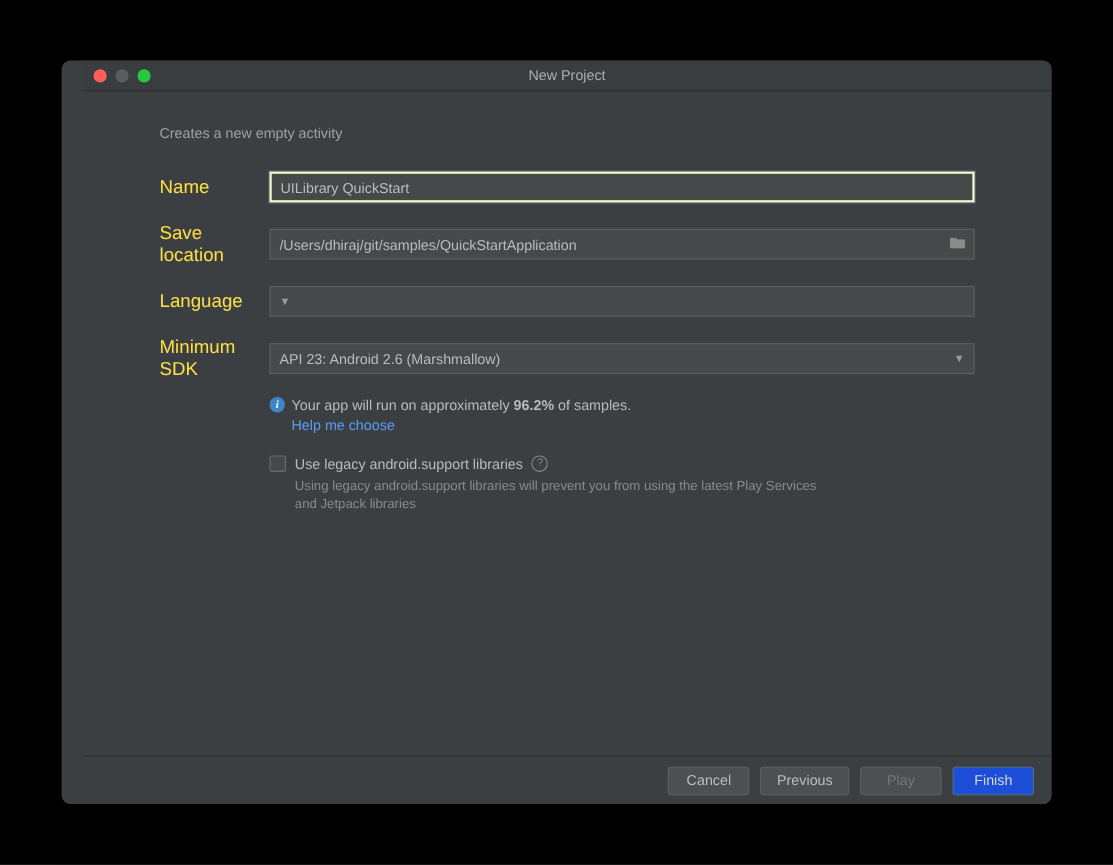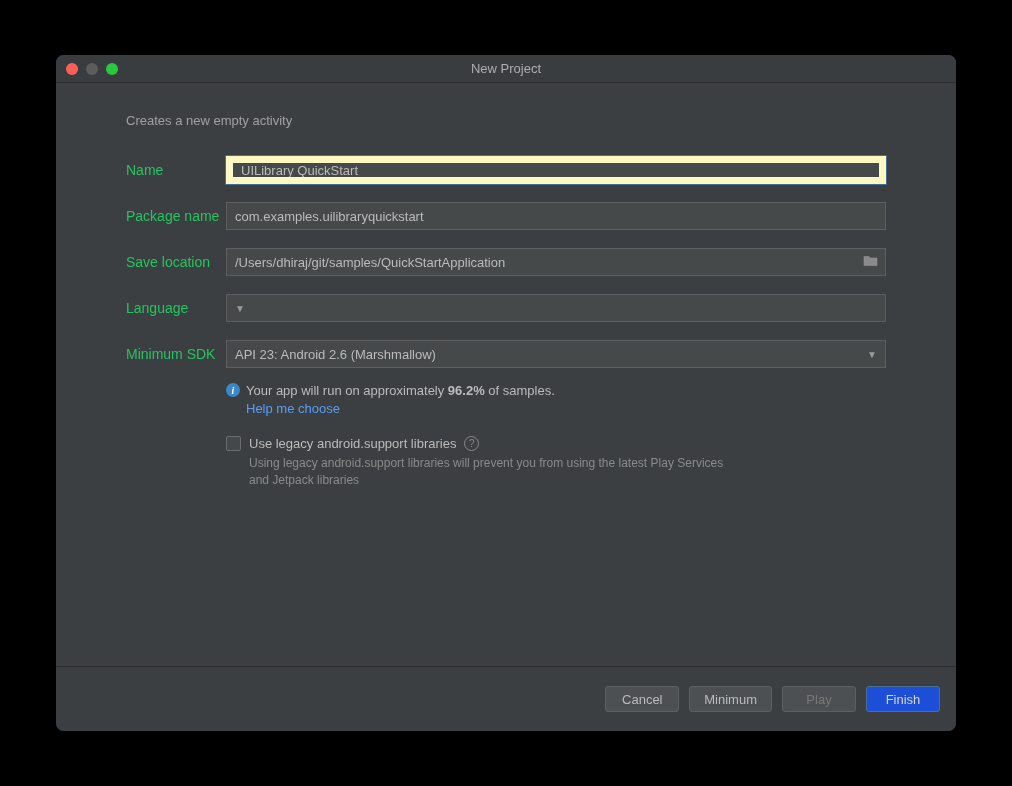--- a/index.html
+++ b/index.html
@@ -17,20 +17,21 @@
     .window {
       width: 900px;
       height: 676px;
       background: #3c3f41;
       border-radius: 8px;
       box-shadow: 0 10px 40px rgba(0,0,0,0.6);
       display: flex;
       flex-direction: column;
       overflow: hidden;
       position: relative;
+      padding-left: 19px;
     }
     .titlebar {
       height: 28px;
       background: #3a3d3f;
       border-bottom: 1px solid #2b2b2b;
       display: flex;
       align-items: center;
       position: relative;
     }
     .traffic-lights {
@@ -69,37 +70,37 @@
       font-size: 13px;
       margin-bottom: 28px;
     }
     .form-row {
       display: flex;
       align-items: center;
       margin-bottom: 18px;
     }
     .form-label {
       width: 100px;
-      color: #22c55e;
-      font-size: 14px;
+      color: #fde047;
+      font-size: 17px;
       flex-shrink: 0;
     }
     .text-input {
       flex: 1;
       height: 28px;
       background: #45494a;
       border: 1px solid #5e6060;
       color: #bbbbbb;
       padding: 0 8px;
       font-size: 13px;
       font-family: inherit;
       outline: none;
     }
     .text-input.focused {
-      border: 7px solid #fef9c3;
+      border: 2px solid #fef9c3;
       box-shadow: 0 0 0 1px #466d94;
     }
     .input-wrap {
       flex: 1;
       position: relative;
       display: flex;
       border-radius: 14px;
     }
     .browse-icon {
       position: absolute;
@@ -198,21 +199,21 @@
     }
     .checkbox-hint {
       color: #8a8a8a;
       font-size: 12px;
       margin-left: 23px;
       margin-top: 4px;
       line-height: 1.4;
       max-width: 480px;
     }
     .footer {
-      height: 65px;
+      height: 44px;
       border-top: 1px solid #2f2f2f;
       display: flex;
       align-items: center;
       justify-content: flex-end;
       padding: 0 16px;
       gap: 10px;
       background: #3c3f41;
     }
     .btn {
       height: 26px;
@@ -250,24 +251,20 @@
   </div>
 
   <div class="content">
     <div class="subheading">Creates a new empty activity</div>
 
     <div class="form-row">
       <div class="form-label">Name</div>
       <input class="text-input focused" type="text" value="UILibrary QuickStart" style="">
     </div>
 
-    <div class="form-row">
-      <div class="form-label">Package name</div>
-      <input class="text-input" type="text" value="com.examples.uilibraryquickstart" style="">
-    </div>
 
     <div class="form-row">
       <div class="form-label">Save location</div>
       <div class="input-wrap">
         <input class="text-input" type="text" value="/Users/dhiraj/git/samples/QuickStartApplication" style="">
         <span class="browse-icon">
           <svg width="15" height="12" viewBox="0 0 15 12">
               <path fill="#8a8a8a" d="M1 2h5l1.5 1.5H14V11H1z" stroke="#9a9a9a" stroke-width="0.5"></path>
             </svg>
         </span>
@@ -302,17 +299,17 @@
         <div class="checkbox"></div>
         <span class="checkbox-label">Use legacy android.support libraries</span>
         <div class="help-icon">?</div>
       </div>
       <div class="checkbox-hint">Using legacy android.support libraries will prevent you from using the latest Play Services and Jetpack libraries</div>
     </div>
   </div>
 
   <div class="footer">
     <button class="btn">Cancel</button>
-    <button class="btn">Minimum</button>
+    <button class="btn">Previous</button>
     <button class="btn" disabled="">Play</button>
     <button class="btn primary">Finish</button>
   </div>
 </div>
 
 </body></html>

